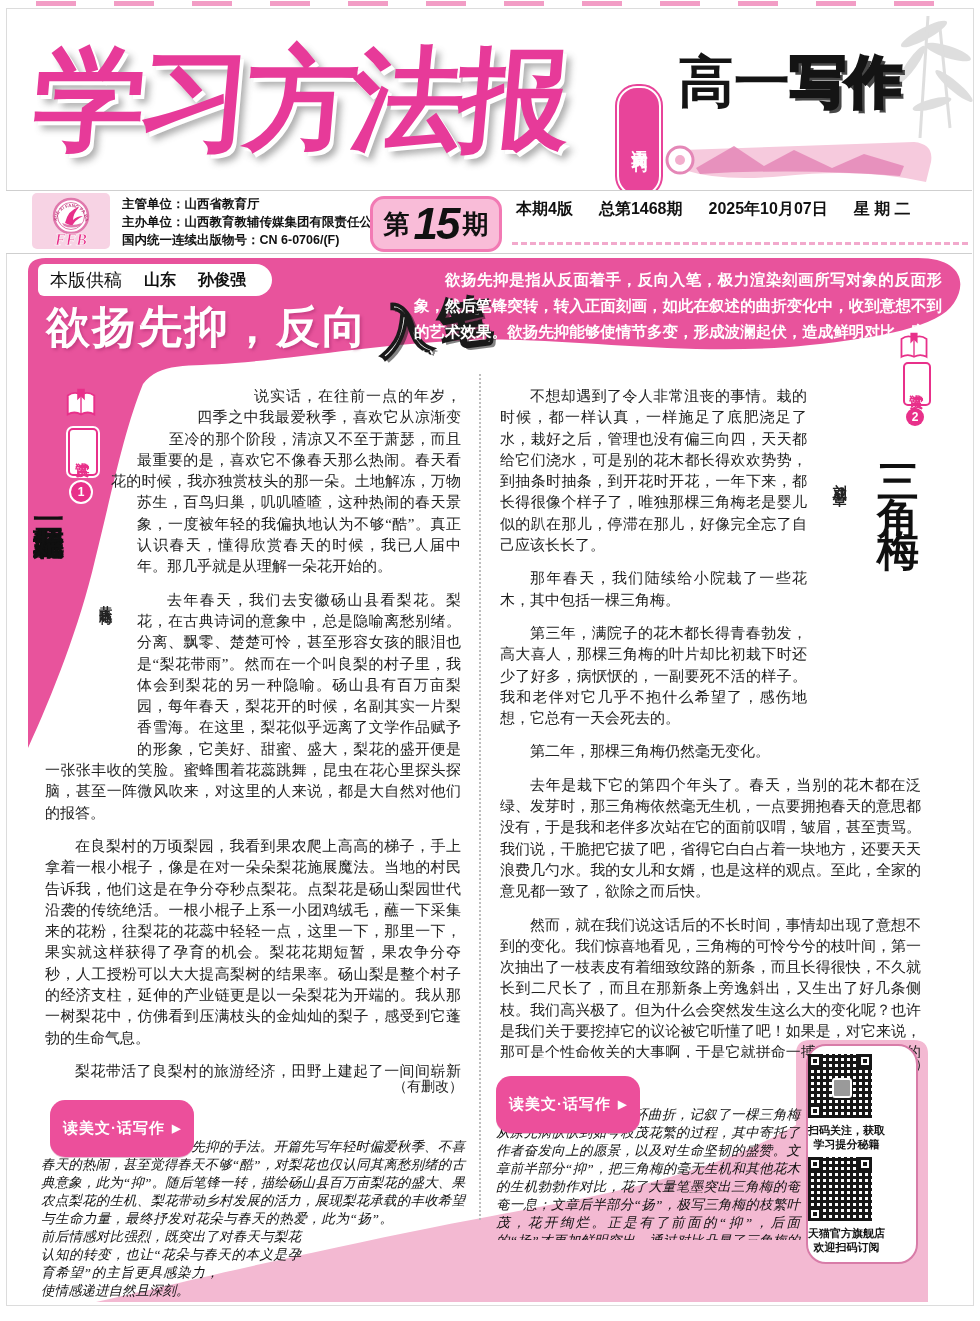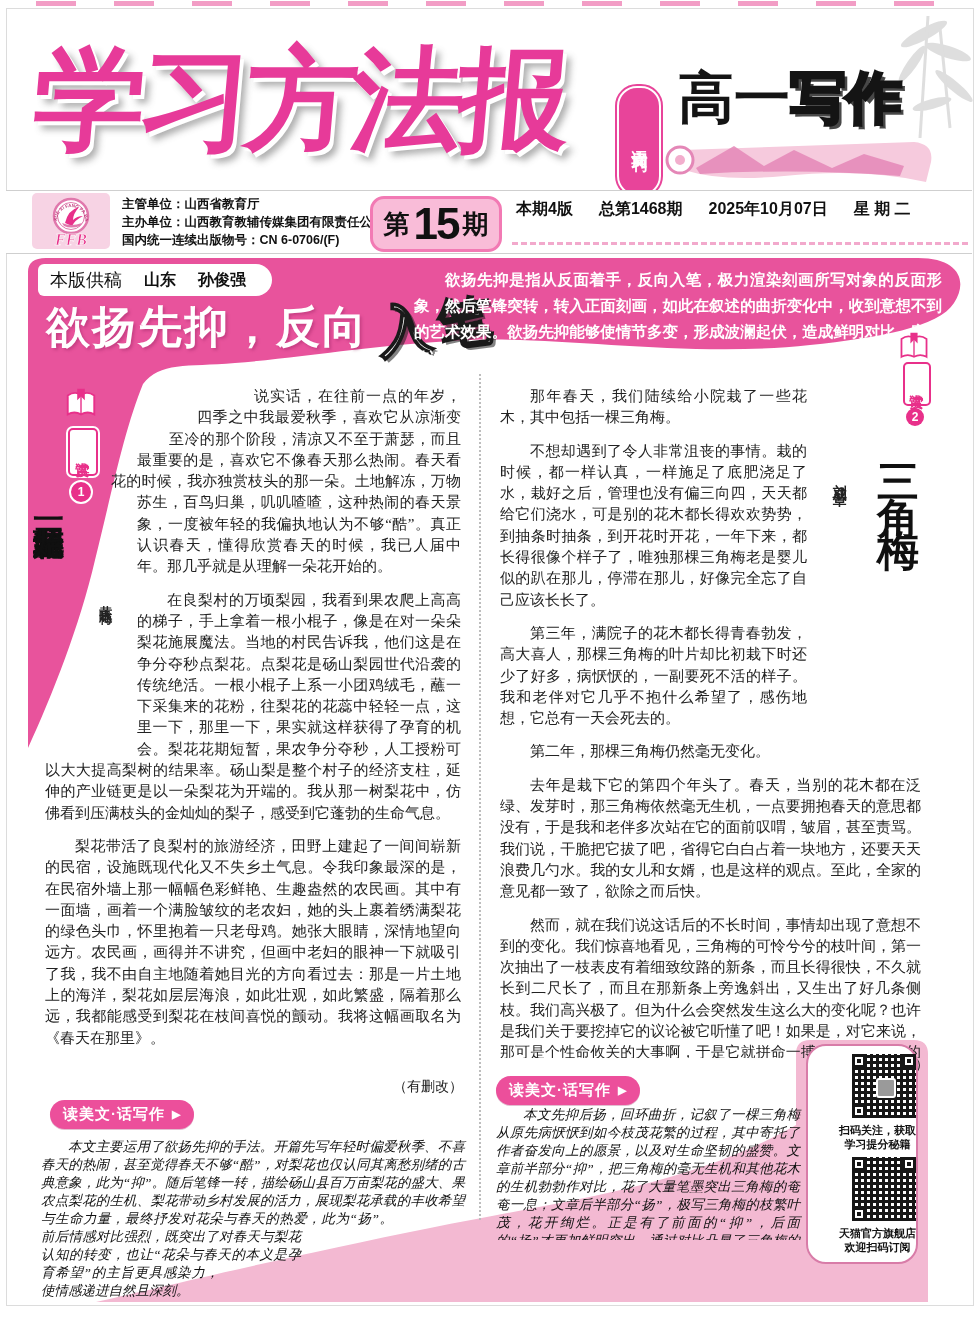--- a/index.html
+++ b/index.html
@@ -11,36 +11,36 @@
   .top-dashes{left:36px;top:1px;width:905px;height:5px;z-index:3;
     background:repeating-linear-gradient(90deg,#f29dc5 0 40px,transparent 40px 78px);}
   
   .masthead{left:34px;top:44px;font-family:"Liberation Sans","DejaVu Sans",sans-serif;
     font-size:112px;font-weight:900;color:#e73a99;letter-spacing:-6px;transform:skewX(-5deg);
     text-shadow:4px 4px 0 #ffffff,8px 8px 7px rgba(70,70,70,.45);z-index:2;line-height:1;}
   .weekly-capsule{left:617px;top:86px;width:40px;height:106px;background:#e8449a;border:2px solid #fff;
     outline:2px solid #e8449a;border-radius:20px;z-index:2;display:flex;align-items:center;justify-content:center;}
   .weekly-capsule span{writing-mode:vertical-rl;text-orientation:upright;color:#fff;font-size:16px;
     font-weight:bold;letter-spacing:2px;font-family:"Liberation Sans",sans-serif;}
-  .edition{left:678px;top:74px;z-index:2;font-family:Liberation Mono, monospace;
+  .edition{left:678px;top:54px;z-index:2;font-family:Liberation Sans, sans-serif;
     font-size:56px;font-weight:900;line-height:1;white-space:nowrap;}
   .edition .solid{color:#141414;text-shadow:2px 2px 0 #fff;}
   .edition .outline{color:#fff;-webkit-text-stroke:3px #141414;text-shadow:4px 4px 0 rgba(40,40,40,.85);}
   .scroll-art{left:662px;top:122px;z-index:1;}
   .bamboo-art{left:828px;top:8px;z-index:0;opacity:.55;}
   
   .infobar{left:6px;top:190px;width:966px;height:62px;border-top:1px solid #cfcfcf;border-bottom:1px solid #cfcfcf;z-index:2;background:#fff;}
   .logo-box{left:32px;top:193px;z-index:3;}
   .publisher{left:122px;top:195px;z-index:3;font-family:"Liberation Sans","DejaVu Sans",sans-serif;
     font-size:12.5px;font-weight:bold;line-height:18px;color:#111;}
   .issue-badge{left:370px;top:196px;width:126px;height:50px;background:#f9bcd8;border:3px solid #f27ab4;
     border-radius:14px;z-index:3;display:flex;align-items:center;justify-content:center;gap:4px;
     font-family:"Liberation Sans",sans-serif;color:#111;}
   .issue-badge .zi{font-size:26px;font-weight:bold;}
-  .issue-badge .num{font-size:44px;font-weight:900;line-height:1;letter-spacing:-2px;}
+  .issue-badge .num{font-size:44px;font-weight:900;line-height:1;letter-spacing:-2px;font-style:italic;}
   .issue-row{left:516px;top:199px;width:452px;z-index:3;display:flex;gap:26px;
     font-family:"Liberation Sans",sans-serif;font-size:16px;font-weight:bold;color:#111;white-space:nowrap;}
   .issue-dashes{left:512px;top:242px;width:456px;height:0;border-top:3px dashed #f2a9cc;z-index:3;}
   
   .bg-svg{left:0;top:0;z-index:1;}
   
   .contrib-pill{left:38px;top:264px;height:32px;background:#fff;border-radius:6px 16px 16px 6px;z-index:3;
     display:flex;align-items:center;padding:0 26px 0 12px;gap:22px;font-family:"Liberation Sans",sans-serif;}
   .contrib-pill .lab{font-size:18px;font-weight:400;color:#111;}
   .contrib-pill .reg,.contrib-pill .nam{font-size:16px;font-weight:bold;color:#111;}
@@ -77,32 +77,32 @@
     font-size:13px;font-weight:bold;color:#222;letter-spacing:3px;font-family:"Liberation Sans",sans-serif;}
   .rt-float{float:right;clear:right;width:118px;height:360px;position:relative;margin-left:8px;}
   .rt-title{position:absolute;right:14px;top:58px;writing-mode:vertical-rl;text-orientation:upright;
     font-size:42px;font-weight:900;color:#101010;line-height:1;letter-spacing:32px;font-family:"Liberation Sans",sans-serif;}
   .rt-author{position:absolute;left:14px;top:98px;writing-mode:vertical-rl;text-orientation:upright;
     font-size:14px;font-weight:bold;color:#222;letter-spacing:4px;font-family:"Liberation Sans",sans-serif;}
   .attrib{z-index:2;font-size:14px;color:#222;text-align:right;}
   .attrib-left{left:33px;top:1078px;width:430px;}
   .attrib-right{left:488px;top:1056px;width:445px;padding-right:4px;box-sizing:border-box;}
   .review-pill{z-index:3;height:27px;background:#ec4f9b;border-radius:15px;color:#fff;display:inline-flex;
-    align-items:center;padding:1px 13px;gap:7px;font-family:"Liberation Sans",sans-serif;
+    align-items:center;padding:15px 13px;gap:7px;font-family:"Liberation Sans",sans-serif;
     font-size:15px;font-weight:900;letter-spacing:1px;box-shadow:0 1px 0 rgba(160,40,100,.3);}
   .review-pill .arrow{font-size:11px;}
   .pill-left{left:50px;top:1100px;}
   .pill-right{left:496px;top:1076px;}
   .review-text{z-index:2;font-style:italic;font-size:13.5px;line-height:18px;color:#111;text-align:justify;overflow:hidden;}
   .review-text p{margin:8px;text-indent:2em;}
   .review-left{left:33px;top:1130px;width:442px;height:182px;}
   .review-right{left:488px;top:1098px;width:320px;height:142px;}
   
   .qr-panel{left:806px;top:1044px;width:112px;height:220px;background:#fff;border:2px solid #d87ca8;
-    border-radius:20px;z-index:3;display:flex;flex-direction:column;align-items:flex-end;padding-top:8px;box-sizing:border-box;}
+    border-radius:20px;z-index:3;display:flex;flex-direction:column;align-items:flex-start;padding-top:8px;box-sizing:border-box;}
   .qr{width:64px;height:64px;position:relative;background:
       repeating-linear-gradient(90deg,#161616 0 3px,transparent 3px 6px),
       repeating-linear-gradient(0deg,#161616 0 3px,#fff 3px 6px);}
   .qr .f{position:absolute;width:14px;height:14px;border:3px solid #161616;background:#fff;box-sizing:border-box;}
   .qr .f::after{content:"";position:absolute;left:2px;top:2px;width:4px;height:4px;background:#161616;}
   .qr .f1{left:0;top:0;} .qr .f2{right:0;top:0;} .qr .f3{left:0;bottom:0;}
   .qr .ctr{position:absolute;left:24px;top:24px;width:16px;height:16px;background:#9a9a9a;border:2px solid #fff;border-radius:3px;}
   .qr-cap{font-family:"Liberation Sans",sans-serif;font-size:11px;font-weight:bold;color:#111;
     text-align:center;line-height:14px;margin:5px 0 6px;}
 </style>
@@ -225,20 +225,21 @@
   <i class="sp" style="width:158px;height:22px;"></i>
   <i class="sp" style="width:130px;height:22px;"></i>
   <i class="sp" style="width:98px;height:21px;"></i>
   <i class="sp" style="width:72px;height:21px;"></i>
   <i class="sp" style="width:50px;height:21px;"></i>
   <span class="lt-float">
     <b class="lt-title">从理解一朵花开始</b>
     <b class="lt-author">黄咏梅</b>
   </span>
   <p>说实话，在往前一点的年岁，四季之中我最爱秋季，喜欢它从凉渐变至冷的那个阶段，清凉又不至于萧瑟，而且最重要的是，喜欢它不像春天那么热闹。春天看花的时候，我亦独赏枝头的那一朵。土地解冻，万物苏生，百鸟归巢，叽叽喳喳，这种热闹的春天景象，一度被年轻的我偏执地认为不够“酷”。真正认识春天，懂得欣赏春天的时候，我已人届中年。那几乎就是从理解一朵花开始的。</p>
+  <p>去年春天，我们去安徽砀山县看梨花。梨花，在古典诗词的意象中，总是隐喻离愁别绪。分离、飘零、楚楚可怜，甚至形容女孩的眼泪也是“梨花带雨”。然而在一个叫良梨的村子里，我体会到梨花的另一种隐喻。砀山县有百万亩梨园，每年春天，梨花开的时候，名副其实一片梨香雪海。在这里，梨花似乎远离了文学作品赋予的形象，它美好、甜蜜、盛大，梨花的盛开便是一张张丰收的笑脸。蜜蜂围着花蕊跳舞，昆虫在花心里探头探脑，甚至一阵微风吹来，对这里的人来说，都是大自然对他们的报答。</p>
   <p>在良梨村的万顷梨园，我看到果农爬上高高的梯子，手上拿着一根小棍子，像是在对一朵朵梨花施展魔法。当地的村民告诉我，他们这是在争分夺秒点梨花。点梨花是砀山梨园世代沿袭的传统绝活。一根小棍子上系一小团鸡绒毛，蘸一下采集来的花粉，往梨花的花蕊中轻轻一点，这里一下，那里一下，果实就这样获得了孕育的机会。梨花花期短暂，果农争分夺秒，人工授粉可以大大提高梨树的结果率。砀山梨是整个村子的经济支柱，延伸的产业链更是以一朵梨花为开端的。我从那一树梨花中，仿佛看到压满枝头的金灿灿的梨子，感受到它蓬勃的生命气息。</p>
   <p>梨花带活了良梨村的旅游经济，田野上建起了一间间崭新的民宿，设施既现代化又不失乡土气息。令我印象最深的是，在民宿外墙上那一幅幅色彩鲜艳、生趣盎然的农民画。其中有一面墙，画着一个满脸皱纹的老农妇，她的头上裹着绣满梨花的绿色头巾，怀里抱着一只老母鸡。她张大眼睛，深情地望向远方。农民画，画得并不讲究，但画中老妇的眼神一下就吸引了我，我不由自主地随着她目光的方向看过去：那是一片土地上的海洋，梨花如层层海浪，如此壮观，如此繁盛，隔着那么远，我都能感受到梨花在枝间喜悦的颤动。我将这幅画取名为《春天在那里》。</p>
 
 </div>
 <div class="abs attrib attrib-left">（有删改）</div>
 
 <div class="abs review-pill pill-left">
   <span>读美文·话写作</span>
   <span class="arrow">▶</span>
 </div>
@@ -248,22 +249,22 @@
   <i class="spr" style="width:170px;height:23px;"></i>
   <i class="spr" style="width:252px;height:23px;"></i>
   <p>本文主要运用了欲扬先抑的手法。开篇先写年轻时偏爱秋季、不喜春天的热闹，甚至觉得春天不够“酷”，对梨花也仅认同其离愁别绪的古典意象，此为“抑”。随后笔锋一转，描绘砀山县百万亩梨花的盛大、果农点梨花的生机、梨花带动乡村发展的活力，展现梨花承载的丰收希望与生命力量，最终抒发对花朵与春天的热爱，此为“扬”。前后情感对比强烈，既突出了对春天与梨花认知的转变，也让“花朵与春天的本义是孕育希望”的主旨更具感染力，使情感递进自然且深刻。</p>
 </div>
 
 <div class="abs article right-article">
   <span class="rt-float">
     <b class="rt-title">三角梅</b>
     <b class="rt-author">刘成章</b>
   </span>
+  <p>不想却遇到了令人非常沮丧的事情。栽的时候，都一样认真，一样施足了底肥浇足了水，栽好之后，管理也没有偏三向四，天天都给它们浇水，可是别的花木都长得欢欢势势，到抽条时抽条，到开花时开花，一年下来，都长得很像个样子了，唯独那棵三角梅老是婴儿似的趴在那儿，停滞在那儿，好像完全忘了自己应该长长了。</p>
   <p>那年春天，我们陆续给小院栽了一些花木，其中包括一棵三角梅。</p>
-  <p>不想却遇到了令人非常沮丧的事情。栽的时候，都一样认真，一样施足了底肥浇足了水，栽好之后，管理也没有偏三向四，天天都给它们浇水，可是别的花木都长得欢欢势势，到抽条时抽条，到开花时开花，一年下来，都长得很像个样子了，唯独那棵三角梅老是婴儿似的趴在那儿，停滞在那儿，好像完全忘了自己应该长长了。</p>
   <p>第三年，满院子的花木都长得青春勃发，高大喜人，那棵三角梅的叶片却比初栽下时还少了好多，病恹恹的，一副要死不活的样子。我和老伴对它几乎不抱什么希望了，感伤地想，它总有一天会死去的。</p>
   <p>第二年，那棵三角梅仍然毫无变化。</p>
   <p>去年是栽下它的第四个年头了。春天，当别的花木都在泛绿、发芽时，那三角梅依然毫无生机，一点要拥抱春天的意思都没有，于是我和老伴多次站在它的面前叹喟，皱眉，甚至责骂。我们说，干脆把它拔了吧，省得它白白占着一块地方，还要天天浪费几勺水。我的女儿和女婿，也是这样的观点。至此，全家的意见都一致了，欲除之而后快。</p>
   <p>然而，就在我们说这话后的不长时间，事情却出现了意想不到的变化。我们惊喜地看见，三角梅的可怜兮兮的枝叶间，第一次抽出了一枝表皮有着细致纹路的新条，而且长得很快，不久就长到二尺长了，而且在那新条上旁逸斜出，又生出了好几条侧枝。我们高兴极了。但为什么会突然发生这么大的变化呢？也许是我们关于要挖掉它的议论被它听懂了吧！如果是，对它来说，那可是个性命攸关的大事啊，于是它就拼命一搏，终于把生命的力量给搏出来了。它好像每天太阳一出来，就死盯着周围的花木，与它们比赛着成长。它身上透露出来的生机和生气，非常生动地展示在蓝天之下，是那么醒目耐看。这时候与其他花木相比，它毫无逊色之处。它像憋屈了好几年的毛毛虫，终于要开始向着花蝴蝶的方向嬗变了。</p>
   <p>又过了一个多月，我出门要干什么去，忽见山墙边露出个妙龄女子的脸，静静地望着我，她的身子还隐在墙后，恍恍惚惚似真似假，是邻家的客人吗？我终于从迷惑中清醒过来，看清那是三角梅开了一嘟噜火红的花。它正好长了一人高。我急忙叫来老伴，让她也高兴高兴。老伴的眼中闪耀出多年来少见的美丽光彩。</p>
 
 </div>
 <div class="abs attrib attrib-right">（有删改）</div>
 
 <div class="abs review-pill pill-right">

